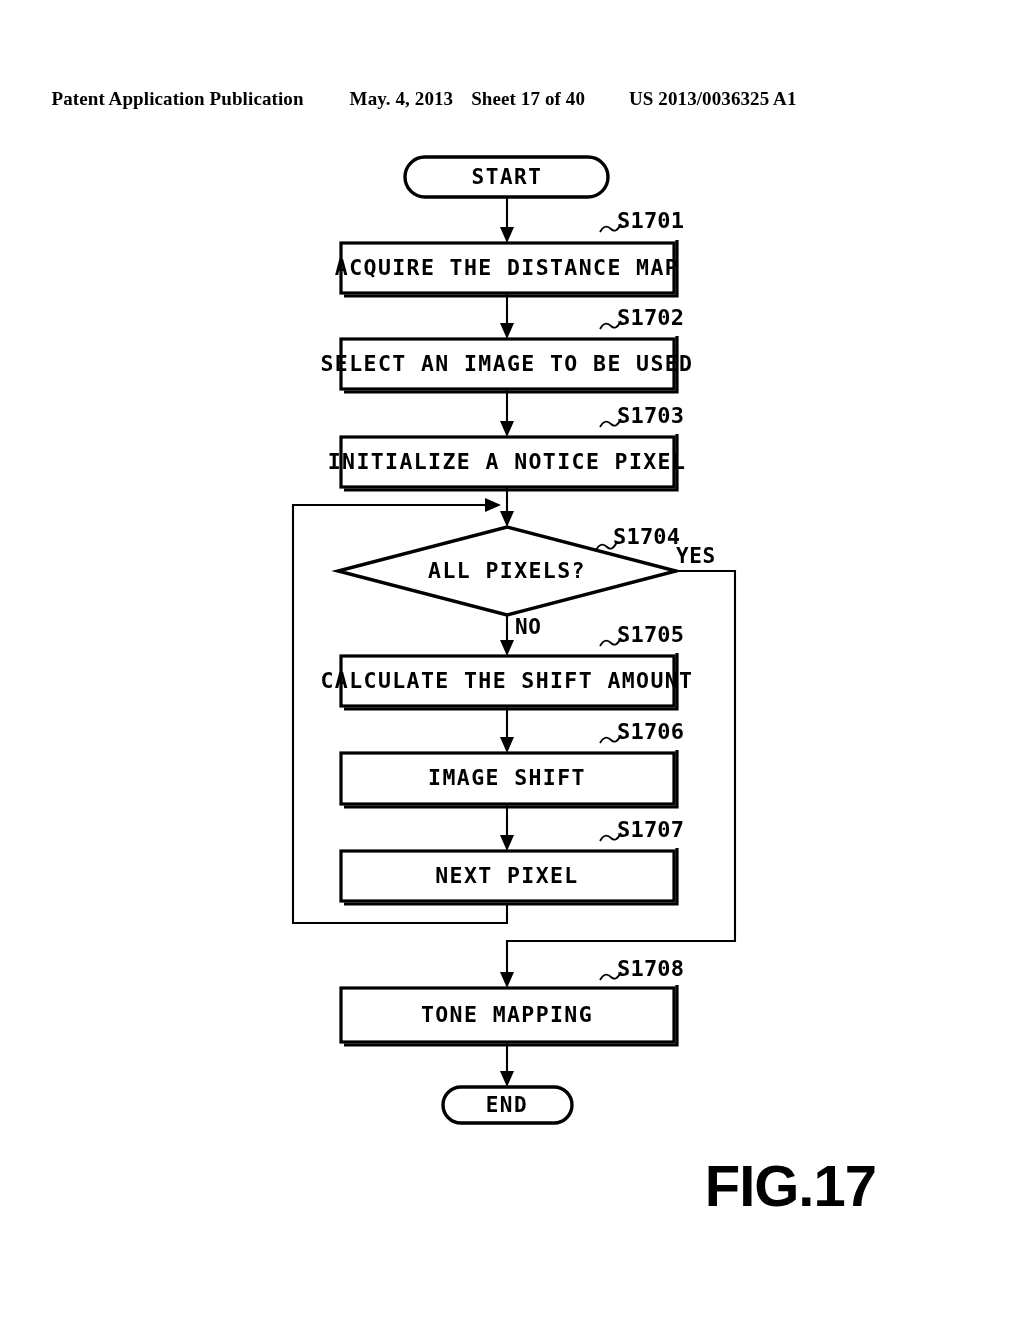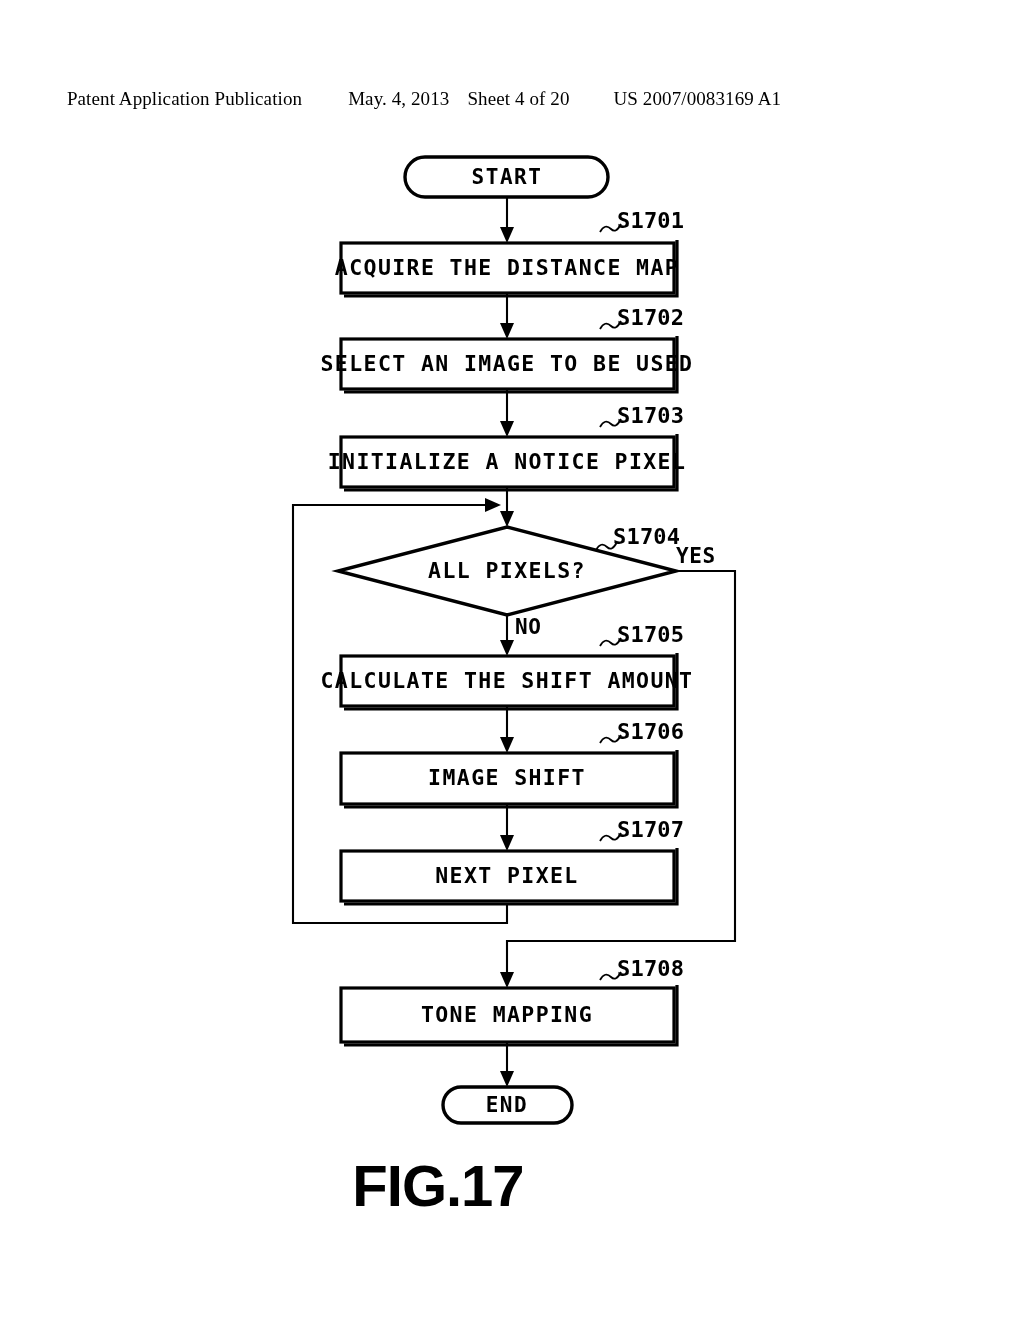--- a/index.html
+++ b/index.html
@@ -19,21 +19,21 @@
   
   .patent-header {
     position: absolute;
     top: 88px;
     left: 0;
     width: 848px;
     display: flex;
     justify-content: center;
     align-items: baseline;
     font-family: "Liberation Serif", serif;
-    font-weight: normal;
+    font-weight: bold;
     font-size: 19px;
     letter-spacing: 0.1px;
     white-space: nowrap;
   }
   .patent-header .seg-pub   { margin-right: 46px; }
   .patent-header .seg-date  { margin-right: 18px; }
   .patent-header .seg-sheet { margin-right: 44px; }
   .patent-header .seg-num   { margin-right: 0; }
 
   
@@ -119,36 +119,36 @@
     text-anchor: start;
     dominant-baseline: middle;
   }
 
   
   .fig-caption {
     position: absolute;
     top: 1152px;
     left: 0;
     width: 876px;
-    text-align: center;
+    text-align: right;
     font-family: "Liberation Sans", sans-serif;
     font-weight: bold;
     font-size: 58px;
     letter-spacing: -1px;
     color: #000000;
   }
 </style>
 </head>
 <body>
 
 <div class="patent-header">
   <span class="seg-pub">Patent Application Publication</span>
   <span class="seg-date">May. 4, 2013</span>
-  <span class="seg-sheet">Sheet 4 of 20</span>
-  <span class="seg-num">US 2007/0083169 A1</span>
+  <span class="seg-sheet">Sheet 17 of 40</span>
+  <span class="seg-num">US 2013/0036325 A1</span>
 </div>
 
 <svg id="flow-canvas" viewBox="0 0 1024 1320">
 
   <line class="conn" x1="507" y1="196" x2="507" y2="234"></line>
   <polygon class="arrow-head" points="507,243 500,227 514,227"></polygon>
 
   <line class="conn" x1="507" y1="293" x2="507" y2="330"></line>
   <polygon class="arrow-head" points="507,339 500,323 514,323"></polygon>
 

